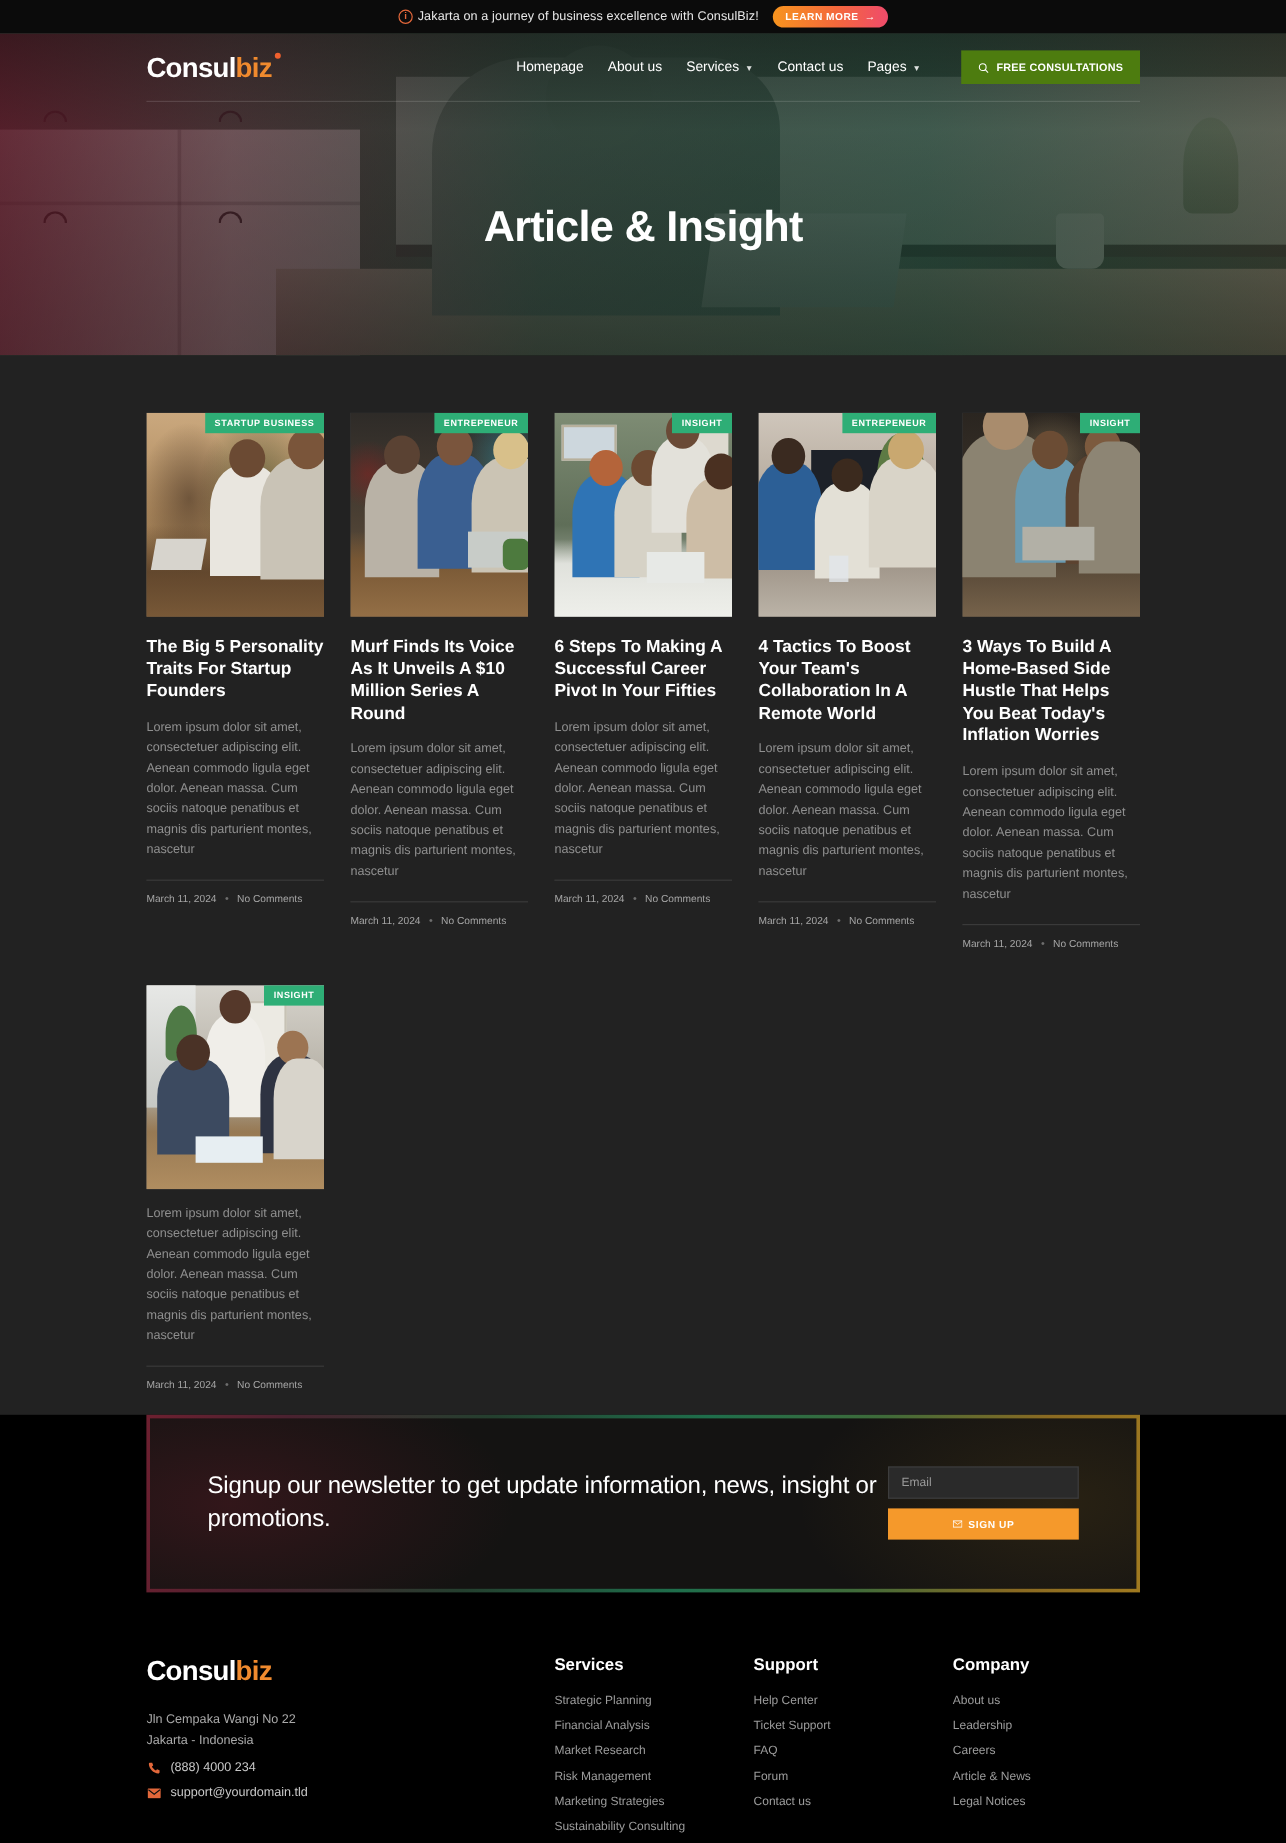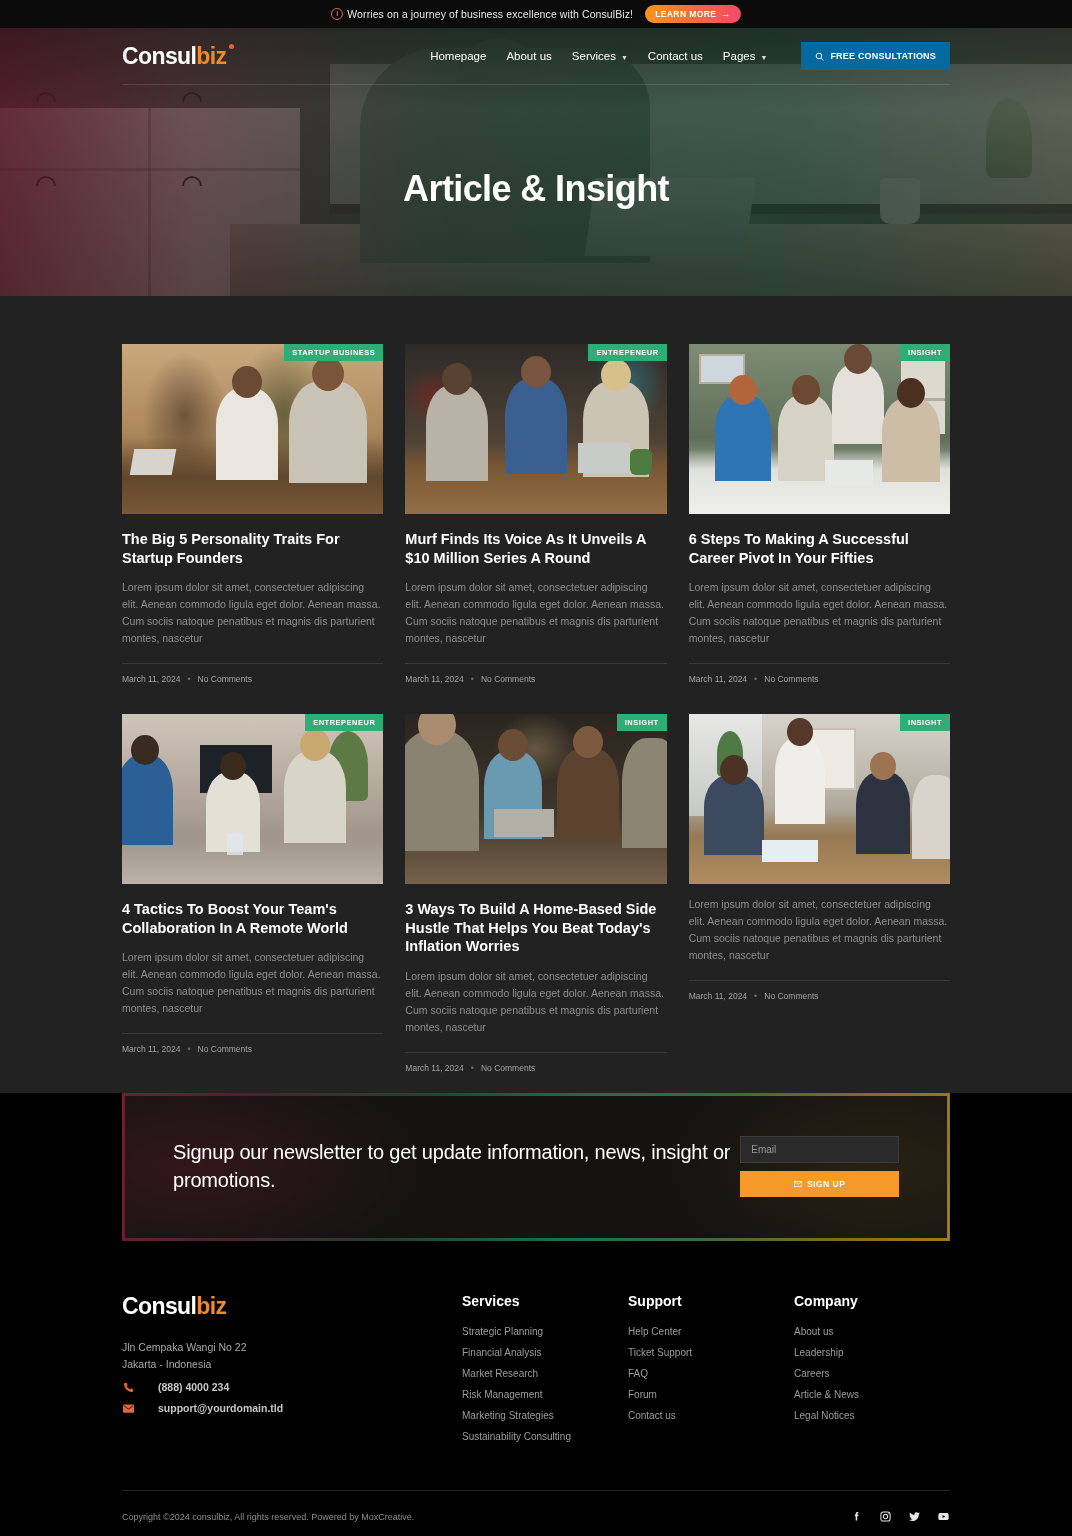--- a/index.html
+++ b/index.html
@@ -112,34 +112,34 @@
     position:absolute; right:-8px; top:-1px; width:5px; height:5px;
     border-radius:50%; background:#f0602e;
   }
   .nav-links { margin-left:auto; display:flex; align-items:center; gap:20px; }
   .nav-link {
     font-size:11.5px; color:#fff; display:inline-flex; align-items:center; gap:5px;
     cursor:pointer; white-space:nowrap;
   }
   .caret { font-size:7px; opacity:.85; transform:translateY(1px); }
   .cta-btn {
-    margin-left:14px; background:#0369a1; color:#fff; font-size:9px;
+    margin-left:14px; background:#4d7c0f; color:#fff; font-size:9px;
     font-weight:700; letter-spacing:.2px; padding:9px 14px; border:none;
     cursor:pointer; display:inline-flex; align-items:center; gap:6px;
   }
   .cta-btn svg { flex:none; }
   .hero-center {
     position:absolute; left:0; right:0; top:140px; text-align:center; z-index:4;
   }
   .hero-title { font-size:36px; font-weight:700; letter-spacing:-.6px; }
   .hero-sub { margin-top:10px; font-size:14.5px; color:#e9eee9; font-weight:400; }
 
   
   .main { background:#222222; padding:48px 122px 52px; }
-  .grid { display:grid; grid-template-columns:repeat(3,1fr); column-gap:22px; row-gap:30px; }
+  .grid { display:grid; grid-template-columns:repeat(5,1fr); column-gap:22px; row-gap:30px; }
   .card { position:relative; }
   .thumb {
     position:relative; width:100%; height:170px; overflow:hidden; background:#3b3b3b;
   }
   .thumb .ph { position:absolute; inset:0; }
   .badge {
     position:absolute; right:0; top:0; background:#2EAE76; color:#fff;
     font-size:7.5px; font-weight:700; letter-spacing:.5px; padding:4px 8px;
     z-index:2;
   }
@@ -188,21 +188,21 @@
     display:flex; align-items:center; justify-content:center; gap:5px;
     font-family:"Liberation Sans", sans-serif;
   }
 
   
   .footer { background:#000; padding:52px 122px 0; }
   .footer-cols { display:flex; }
   .f-brand { width:340px; }
   .f-logo { font-size:23px; font-weight:700; letter-spacing:-.6px; position:relative; display:inline-block; }
   .f-addr { margin-top:19px; font-size:10.5px; line-height:1.6; color:#a9a9a9; }
-  .f-line { margin-top:9px; display:flex; align-items:center; gap:24px; font-size:10.5px; color:#c8c8c8;font-weight:bold; }
+  .f-line { margin-top:9px; display:flex; align-items:center; gap:8px; font-size:10.5px; color:#c8c8c8; }
   .f-ic { width:12px; display:inline-flex; align-items:center; justify-content:center; }
   .f-col { width:166px; }
   .f-col.wide { width:auto; }
   .f-head { font-size:14px; font-weight:700; color:#fff; }
   .f-links { margin-top:17px; }
   .f-link { display:block; font-size:10px; color:#9c9c9c; margin-bottom:10px; cursor:pointer; }
   .f-divider { margin:38px 0 0; height:1px; background:#252525; }
   .f-bottom {
     height:52px; display:flex; align-items:center;
   }
@@ -211,21 +211,21 @@
   .soc { width:13px; height:13px; color:#e6e6e6; cursor:pointer; display:inline-flex; }
 </style>
 </head>
 <body>
 
 <div class="page">
 
   <div class="topbar">
     <div class="topbar-inner">
       <span class="info-icon">i</span>
-      <span class="topbar-text">Worries on a journey of business excellence with ConsulBiz!</span>
+      <span class="topbar-text">Jakarta on a journey of business excellence with ConsulBiz!</span>
       <button class="learn-more">
         <span>LEARN MORE</span>
         <span class="arr">→</span>
       </button>
     </div>
   </div>
 
   <div class="hero">
     <div class="hero-photo">
       <div class="bg"></div>

